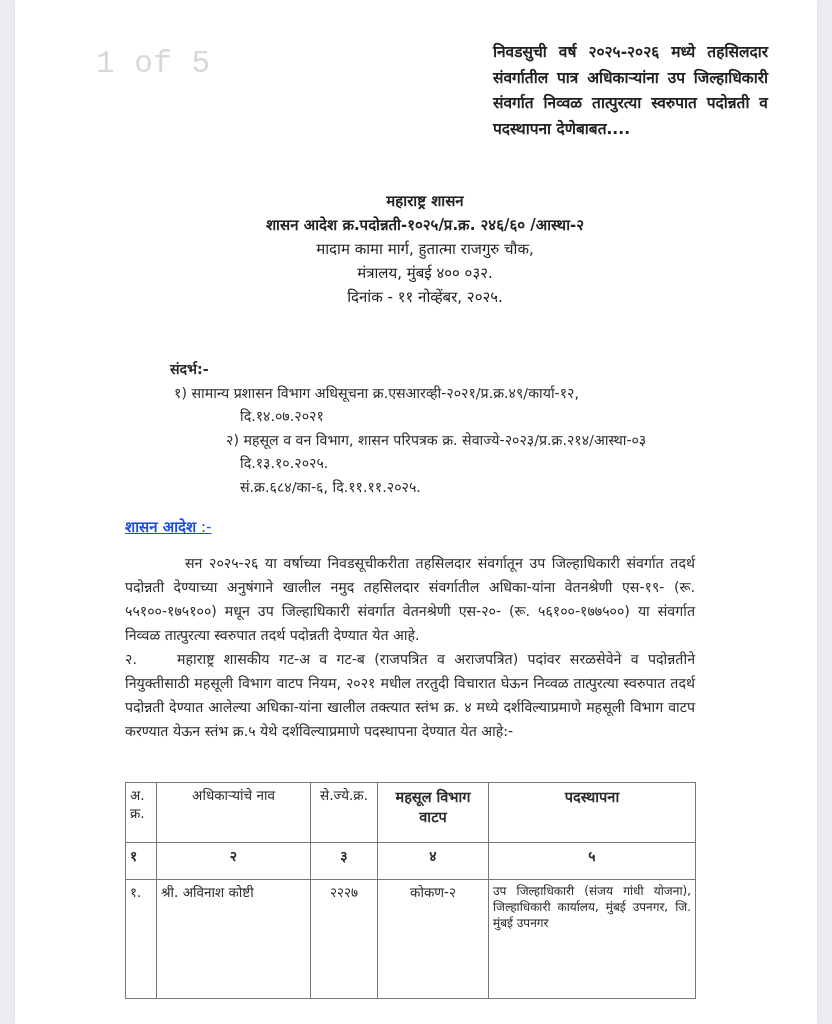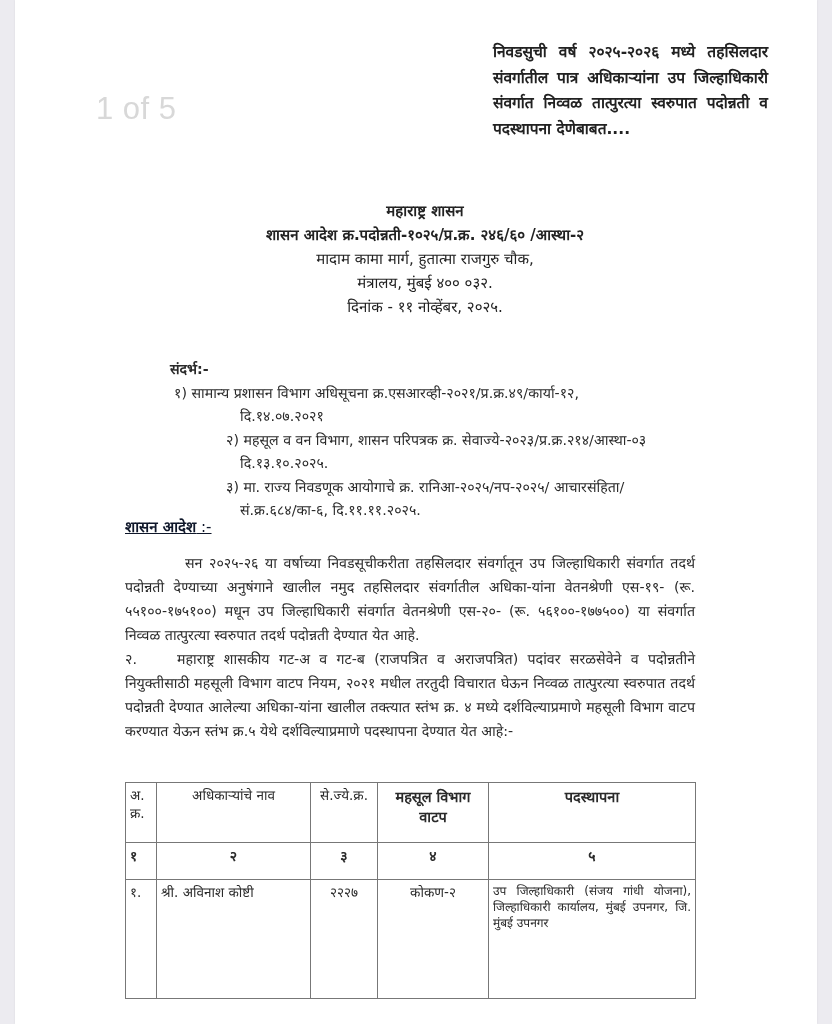--- a/index.html
+++ b/index.html
@@ -10,46 +10,46 @@
     color: #2a2a2a;
     position: relative;
   }
   .page {
     position: absolute; left: 15px; top: 0; width: 802px; height: 1024px;
     background: #ffffff;
     box-shadow: 0 0 2px rgba(0,0,0,0.08);
   }
   .page-counter {
     position: absolute; left: 81px; top: 46px;
-    font-family: Liberation Sans, sans-serif;
-    font-size: 31px; color: #d8d8d8; letter-spacing: 0.5px; margin-top: 45px;
+    font-family: Liberation Mono, monospace;
+    font-size: 31px; color: #d8d8d8; letter-spacing: 0.5px;
   }
   .subject {
     position: absolute; left: 478px; top: 40px; width: 275px;
     font-size: 15.5px; font-weight: bold; line-height: 25.5px;
     text-align: justify; text-align-last: left; color: #222;
   }
   .header-block {
-    position: absolute; left: 100px; width: 620px; top: 199px;
+    position: absolute; left: 100px; width: 620px; top: 189px;
     text-align: center; color: #222;
   }
   .hdr { font-size: 15px; line-height: 24px; }
   .hdr.bold { font-weight: bold; }
   .refs {
     position: absolute; left: 155px; top: 358px; width: 540px;
     font-size: 14.2px; line-height: 23.5px; color: #2a2a2a;
   }
   .ref-row { display: flex; flex-direction: column; }
   .ref-label { font-weight: bold; white-space: nowrap; }
   .ref-item { padding-left: 0; }
   .ref-indent { padding-left: 56px; }
   .ref-cont { padding-left: 70px; }
   .order-title {
     position: absolute; left: 110px; top: 516px;
-    font-size: 15px; font-weight: bold; text-decoration: underline; color: #0f172a;
+    font-size: 15px; font-weight: bold; text-decoration: underline; color: #1d4ed8;
   }
   .order-title .suffix { font-weight: normal; }
   .body-text {
     position: absolute; left: 110px; top: 551px; width: 570px;
     font-size: 14.2px; line-height: 24px; text-align: justify; color: #2a2a2a;
   }
   .body-text p { margin: 0; }
   .indent-first { text-indent: 60px; }
   .para-num { display: inline-block; width: 52px; text-indent: 0; }
   table.alloc {
@@ -88,21 +88,20 @@
   </div>
 
   <div class="refs">
     <div class="ref-row">
       <span class="ref-label">संदर्भ:-</span>
       <span class="ref-item" style="padding-left:4px">१) सामान्य प्रशासन विभाग अधिसूचना क्र.एसआरव्ही-२०२१/प्र.क्र.४९/कार्या-१२,</span>
     </div>
     <div class="ref-cont">दि.१४.०७.२०२१</div>
     <div class="ref-indent">२) महसूल व वन विभाग, शासन परिपत्रक क्र. सेवाज्ये-२०२३/प्र.क्र.२१४/आस्था-०३</div>
     <div class="ref-cont">दि.१३.१०.२०२५.</div>
-    <div class="ref-indent">३) मा. राज्य निवडणूक आयोगाचे क्र. रानिआ-२०२५/नप-२०२५/ आचारसंहिता/</div>
     <div class="ref-cont">सं.क्र.६८४/का-६, दि.११.११.२०२५.</div>
   </div>
 
   <div class="order-title">
     <span>शासन आदेश</span><span class="suffix"> :-</span>
   </div>
 
   <div class="body-text">
     <p class="indent-first">सन २०२५-२६ या वर्षाच्या निवडसूचीकरीता तहसिलदार संवर्गातून उप जिल्हाधिकारी संवर्गात तदर्थ पदोन्नती देण्याच्या अनुषंगाने खालील नमुद तहसिलदार संवर्गातील अधिका-यांना वेतनश्रेणी एस-१९- (रू. ५५१००-१७५१००) मधून उप जिल्हाधिकारी संवर्गात वेतनश्रेणी एस-२०- (रू. ५६१००-१७७५००) या संवर्गात निव्वळ तात्पुरत्या स्वरुपात तदर्थ पदोन्नती देण्यात येत आहे.</p>
     <p><span class="para-num">२.</span><span>महाराष्ट्र शासकीय गट-अ व गट-ब (राजपत्रित व अराजपत्रित) पदांवर सरळसेवेने व पदोन्नतीने नियुक्तीसाठी महसूली विभाग वाटप नियम, २०२१ मधील तरतुदी विचारात घेऊन निव्वळ तात्पुरत्या स्वरुपात तदर्थ पदोन्नती देण्यात आलेल्या अधिका-यांना खालील तक्त्यात स्तंभ क्र. ४ मध्ये दर्शविल्याप्रमाणे महसूली विभाग वाटप करण्यात येऊन स्तंभ क्र.५ येथे दर्शविल्याप्रमाणे पदस्थापना देण्यात येत आहे:-</span></p>

